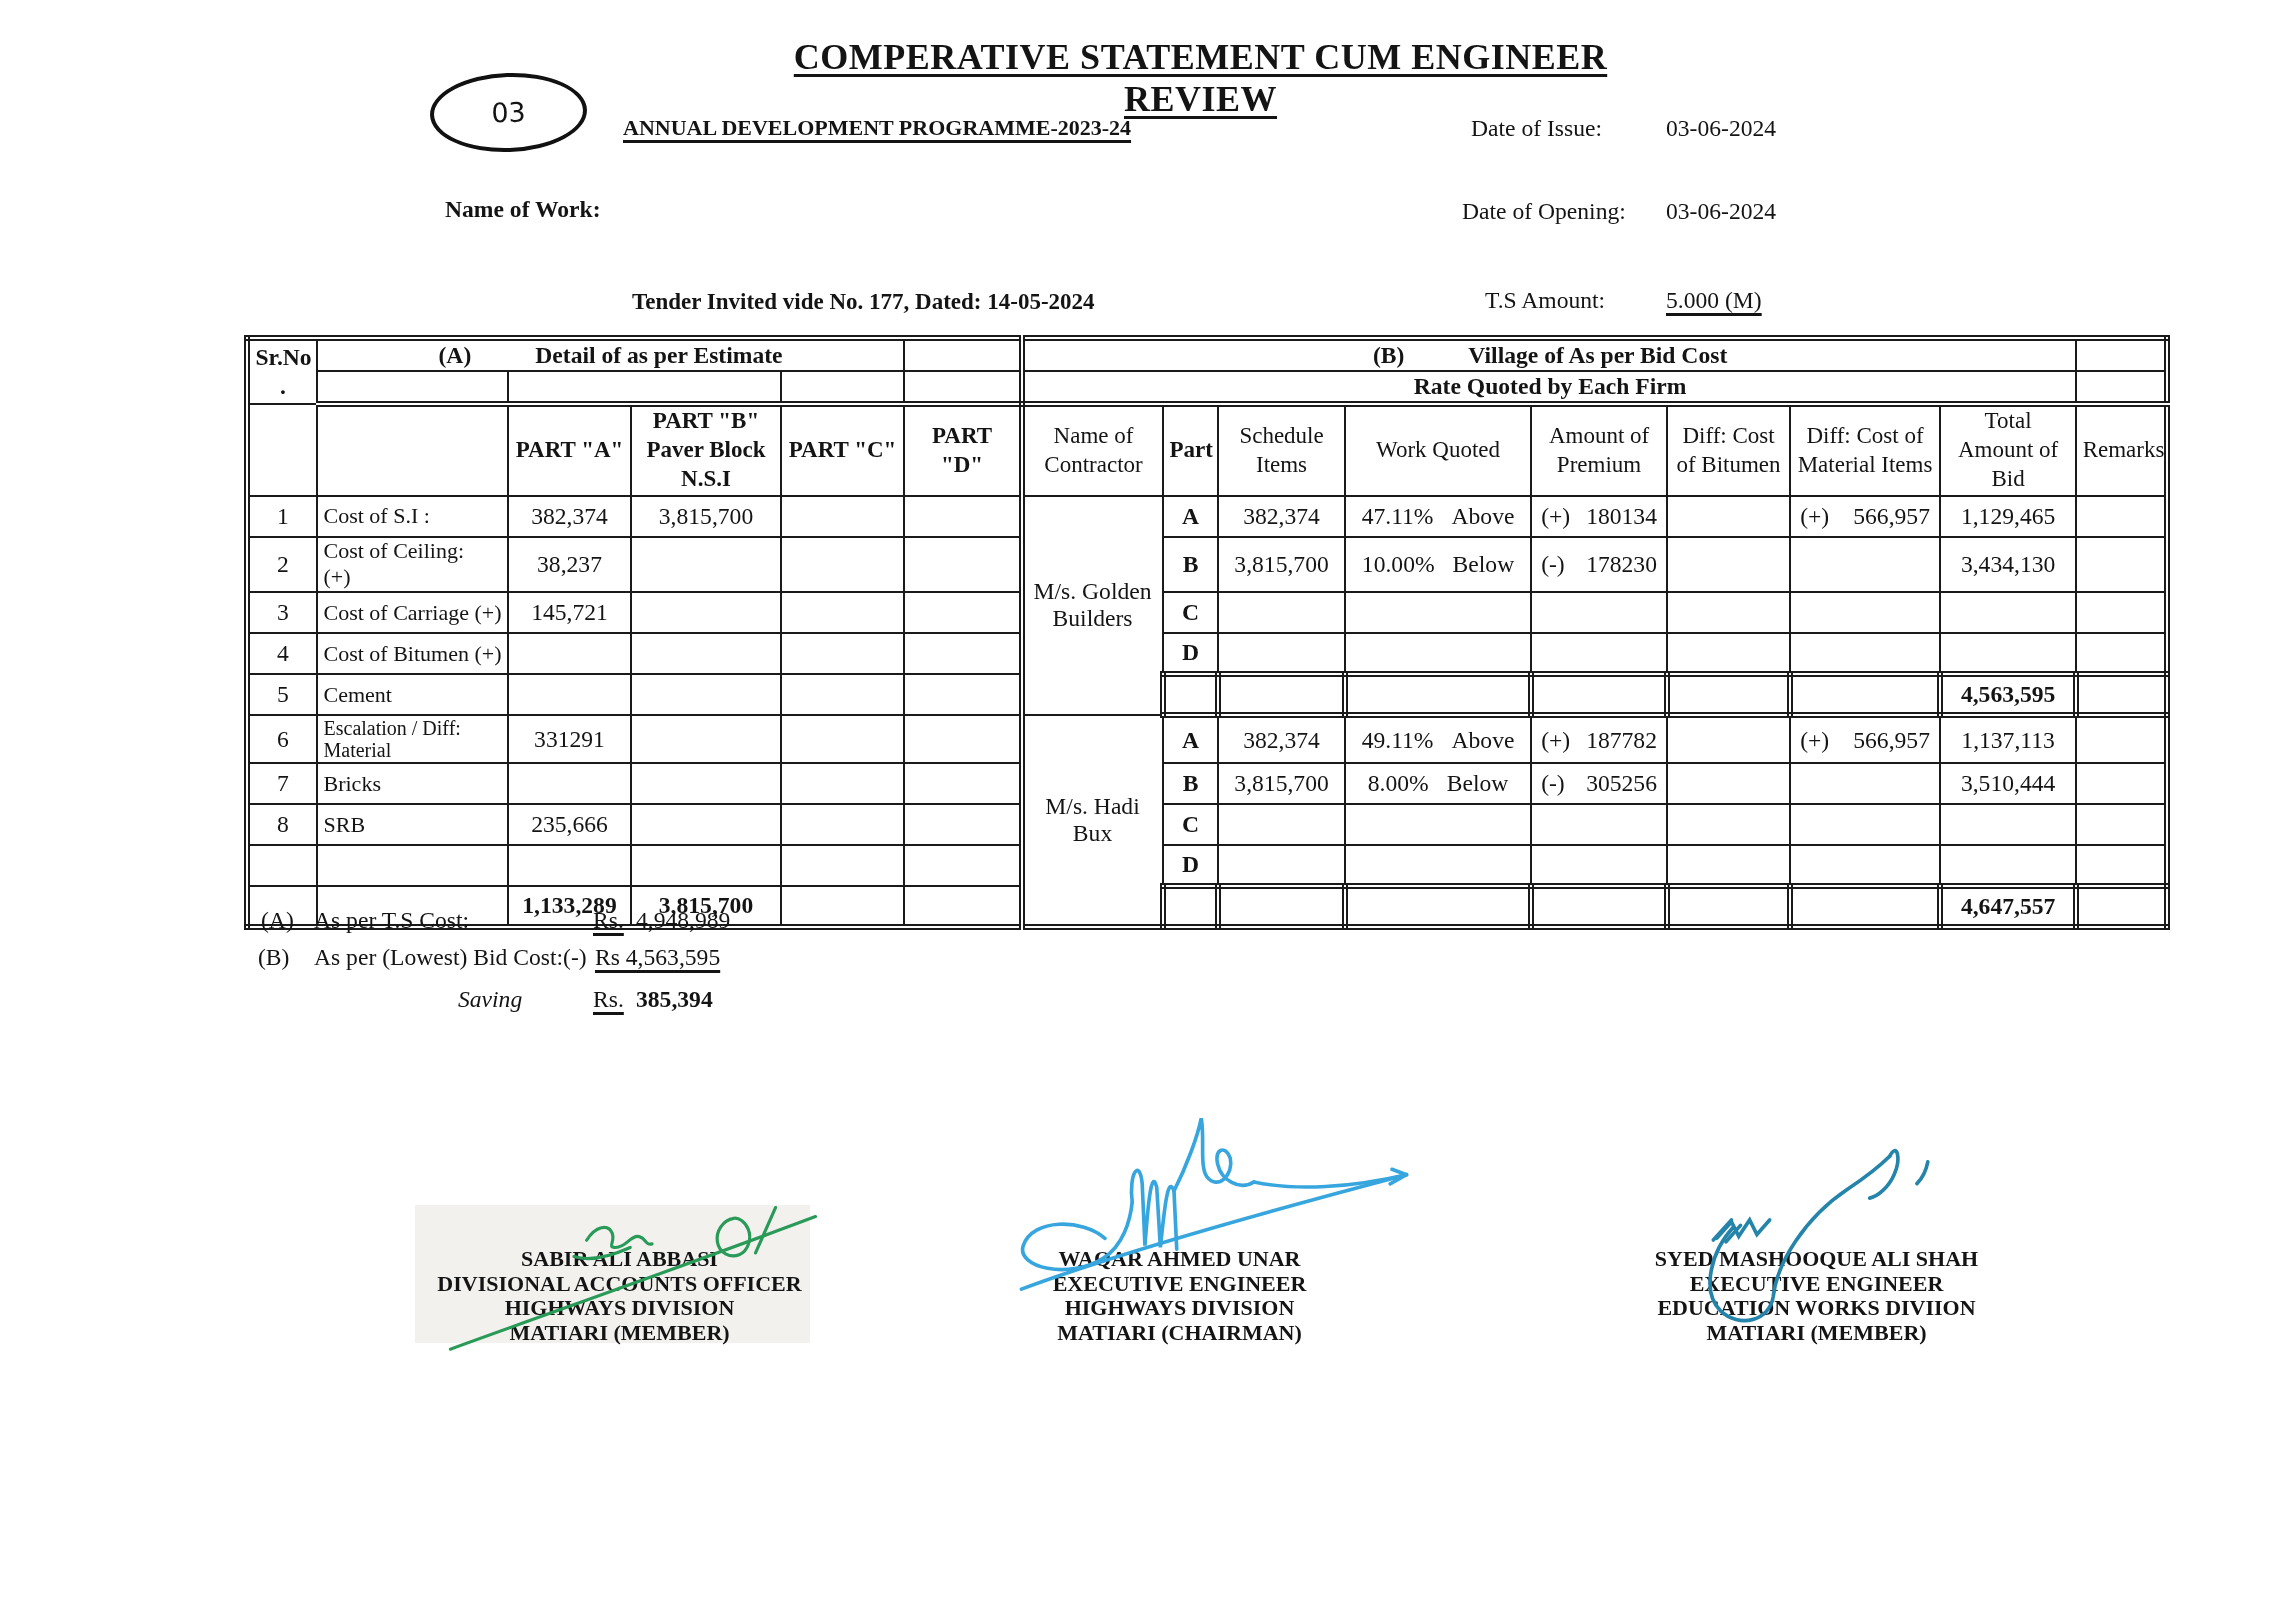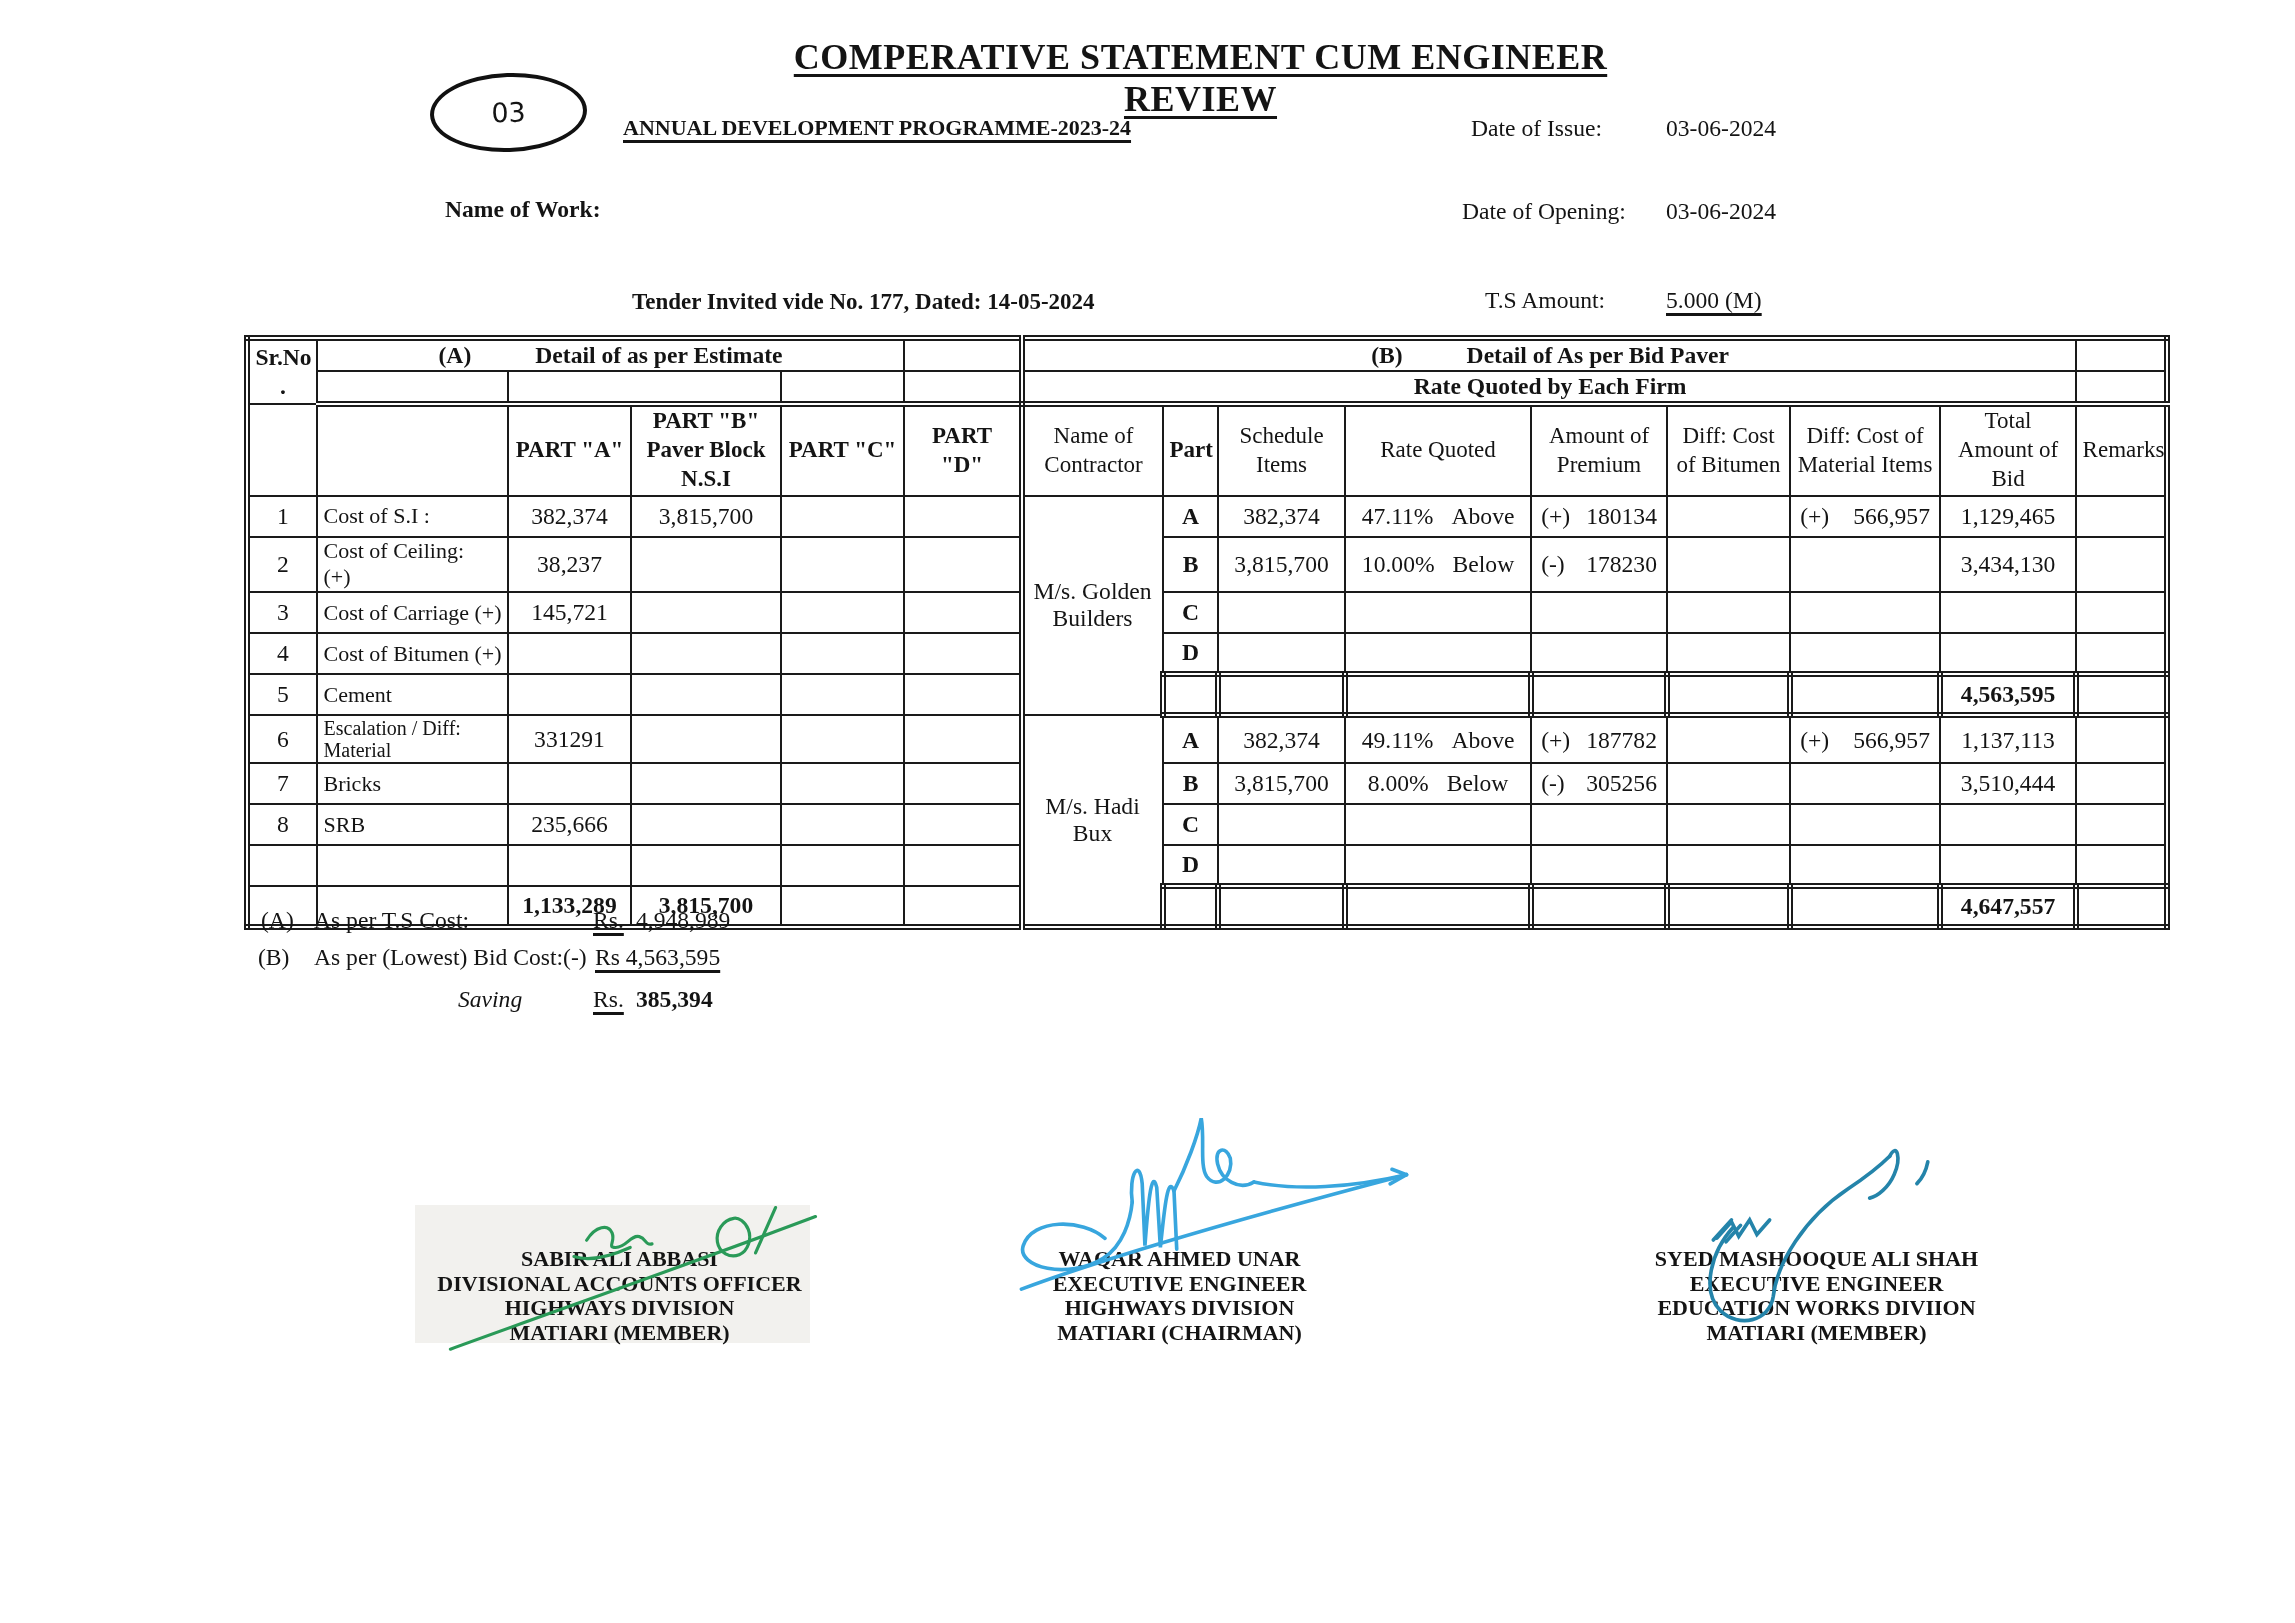--- a/index.html
+++ b/index.html
@@ -89,21 +89,21 @@
       <td colspan="4">
         <div class="split">
           <span>(A)</span>
           <span>Detail of as per Estimate</span>
         </div>
       </td>
       <td class="dblr"></td>
       <td colspan="8">
         <div class="split">
           <span>(B)</span>
-          <span>Detail of As per Bid Paver</span>
+          <span>Village of As per Bid Cost</span>
         </div>
       </td>
       <td></td>
     </tr>
 
     <tr class="hdr2" style="height:21px;">
       <td></td>
       <td colspan="2"></td>
       <td></td>
       <td class="dblr"></td>
@@ -114,21 +114,21 @@
     <tr class="hdr3" style="height:75px;">
       <td></td>
       <td></td>
       <td class="b">PART "A"</td>
       <td class="b">PART "B" Paver Block N.S.I</td>
       <td class="b">PART "C"</td>
       <td class="b dblr">PART "D"</td>
       <td>Name of Contractor</td>
       <td class="b">Part</td>
       <td>Schedule Items</td>
-      <td>Rate Quoted</td>
+      <td>Work Quoted</td>
       <td>Amount of Premium</td>
       <td>Diff: Cost of Bitumen</td>
       <td>Diff: Cost of Material Items</td>
       <td>Total Amount of Bid</td>
       <td>Remarks</td>
     </tr>
 
     <tr style="height:41px;">
       <td>1</td>
       <td class="l desc">Cost of S.I :</td>

